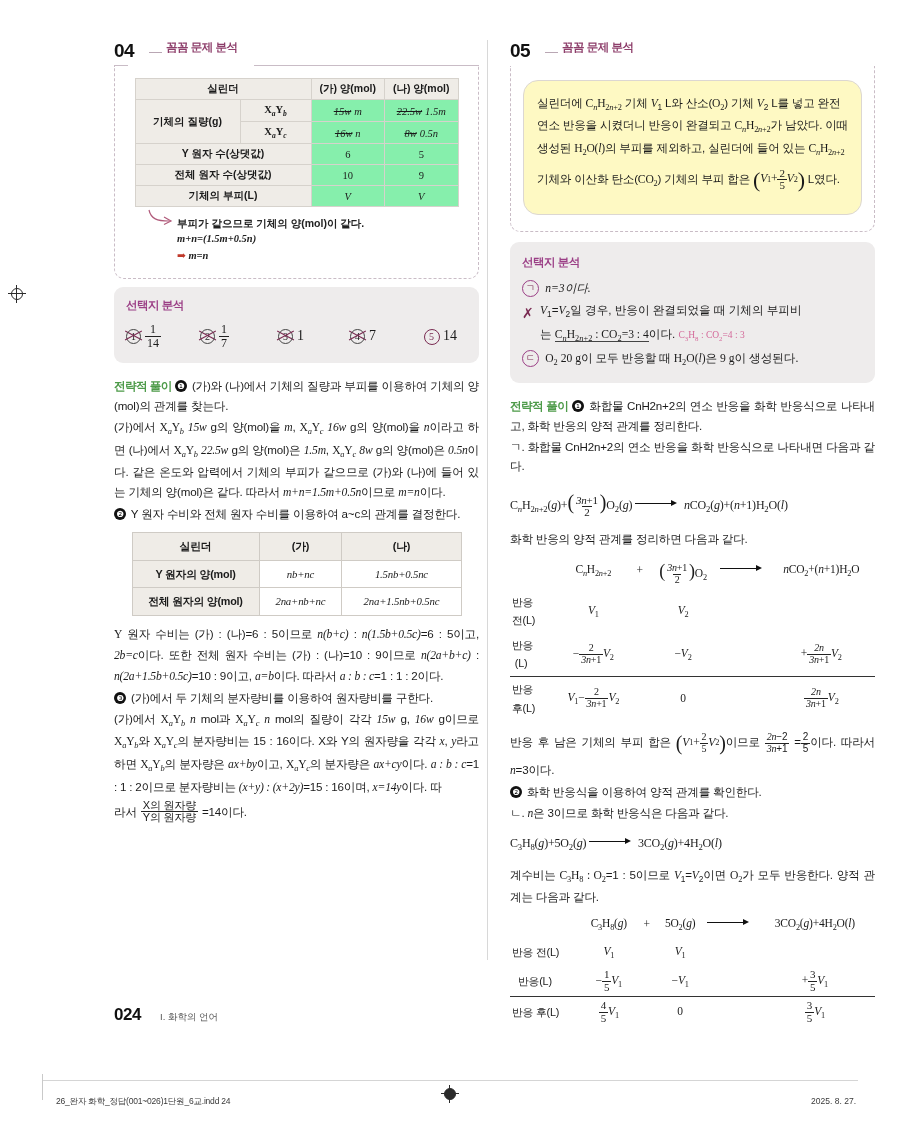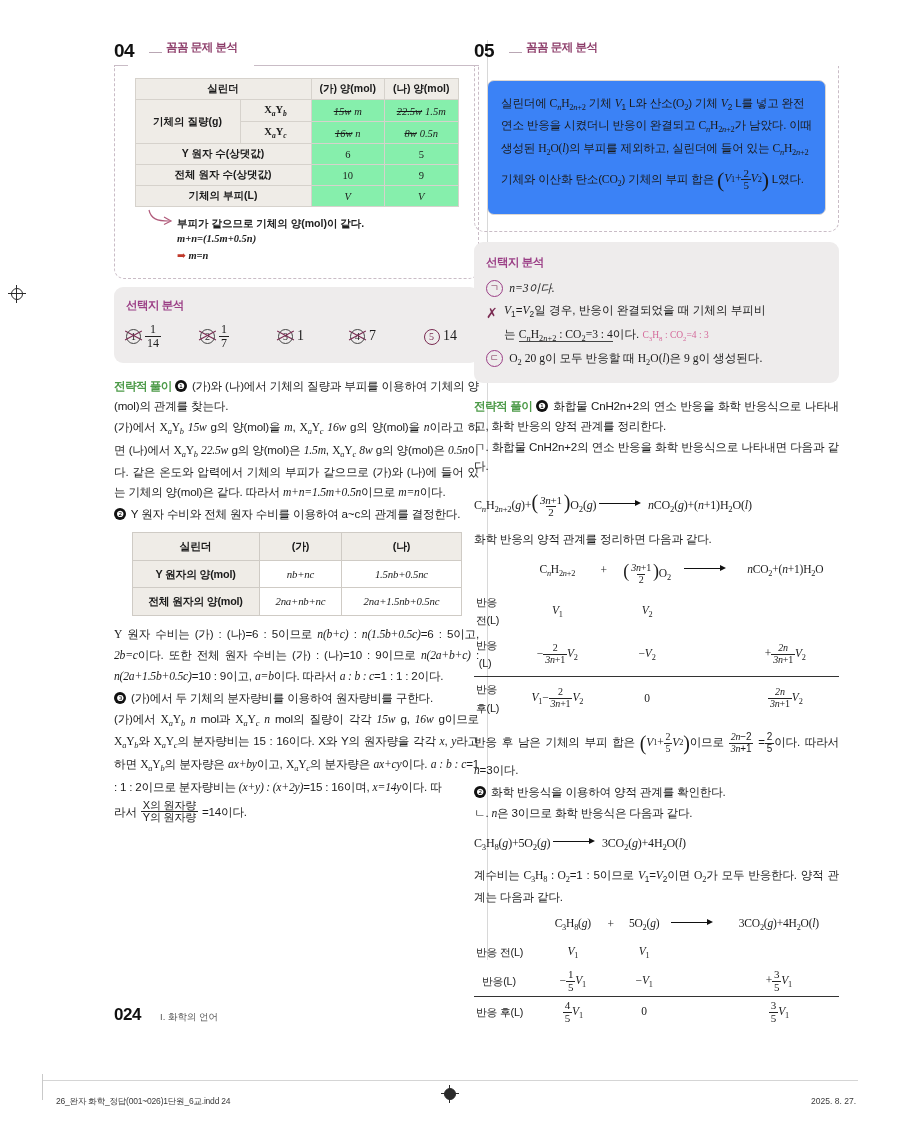--- a/index.html
+++ b/index.html
@@ -17,21 +17,21 @@
   .reg{position:absolute;width:18px;height:18px;}
   .reg::before,.reg::after{content:"";position:absolute;background:#2b2b2b;}
   .reg::before{left:8px;top:0;width:1px;height:18px;}
   .reg::after{top:8px;left:0;height:1px;width:18px;}
   .reg .ring{position:absolute;left:3px;top:3px;width:12px;height:12px;border:1px solid #2b2b2b;border-radius:50%;box-sizing:border-box;}
   .reg.left{left:8px;top:285px;}
   .reg.bottom{left:441px;top:1085px;}
   .reg.bottom .ring{background:#2b2b2b;}
   .col{position:absolute;top:38px;width:365px;}
   .col-left{left:114px;}
-  .col-right{left:474px;}
+  .col-right{left:510px;}
   .divider{position:absolute;left:487px;top:40px;width:1px;height:920px;background:#d8d8d8;}
 
   
   .prob-head{position:relative;height:30px;}
   .prob-num{
     font-size:19px;font-weight:bold;letter-spacing:-0.5px;
     color:#111;position:absolute;left:0;top:2px;
   }
   .dash{position:absolute;left:35px;top:14px;width:13px;height:1px;background:#b9a7b4;}
   .tag-analysis{
@@ -107,21 +107,21 @@
   .para{margin-top:1px;}
   .it{font-family:"Liberation Serif","DejaVu Serif",serif;font-style:italic;}
   .sf{font-family:"Liberation Serif","DejaVu Serif",serif;}
 
   table.t2{border-collapse:collapse;width:330px;margin:8px auto 8px auto;font-size:10.8px;}
   table.t2 td{border:1px solid #cfcbc5;padding:4px 4px;text-align:center;background:#fff;}
   table.t2 .hd{background:#efece7;font-weight:bold;}
 
   
   .qbox{
-    border:1px solid #dcd7d2;border-radius:7px;background:#3b82f6;
+    border:1px solid #dcd7d2;border-radius:15px;background:#fef9c3;
     padding:12px 13px 14px 13px;font-size:11.6px;line-height:1.8;letter-spacing:-0.2px;
   }
 
   .cp2{background:#eeecec;border-radius:9px;margin-top:10px;padding:10px 12px 12px 12px;font-size:11.6px;line-height:1.85;}
   .bullet-ko{display:inline-block;width:15px;height:15px;border:1px solid #9b3f86;border-radius:50%;
        text-align:center;line-height:14px;font-size:9.5px;color:#7a2b52;margin-right:3px;vertical-align:1px;}
   .pinknote{color:#d46a9a;font-size:9.5px;}
   .eqleft{font-family:"Liberation Serif","DejaVu Serif",serif;font-size:12px;margin:9px 0;}
   .arrw{display:inline-block;width:46px;height:7px;position:relative;vertical-align:2px;}
   .arrw::before{content:"";position:absolute;left:0;top:3px;width:40px;height:1px;background:#111;}

